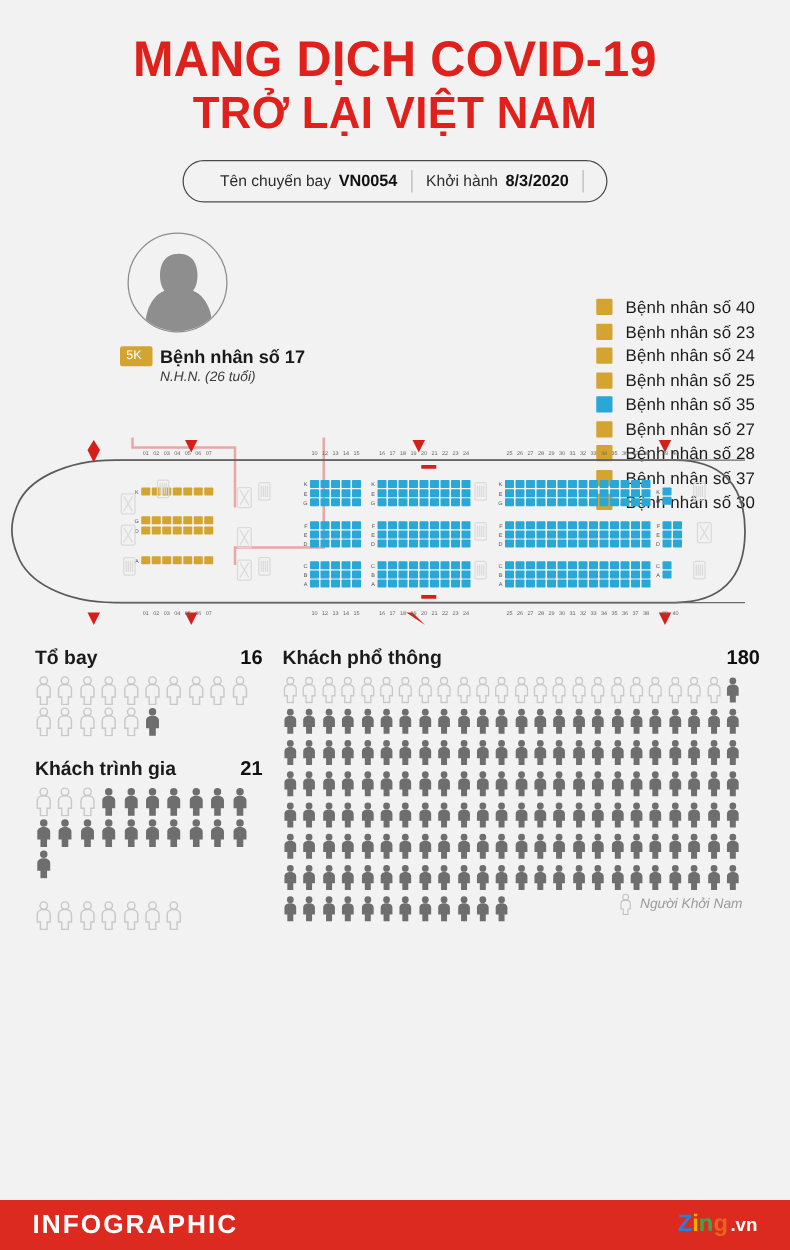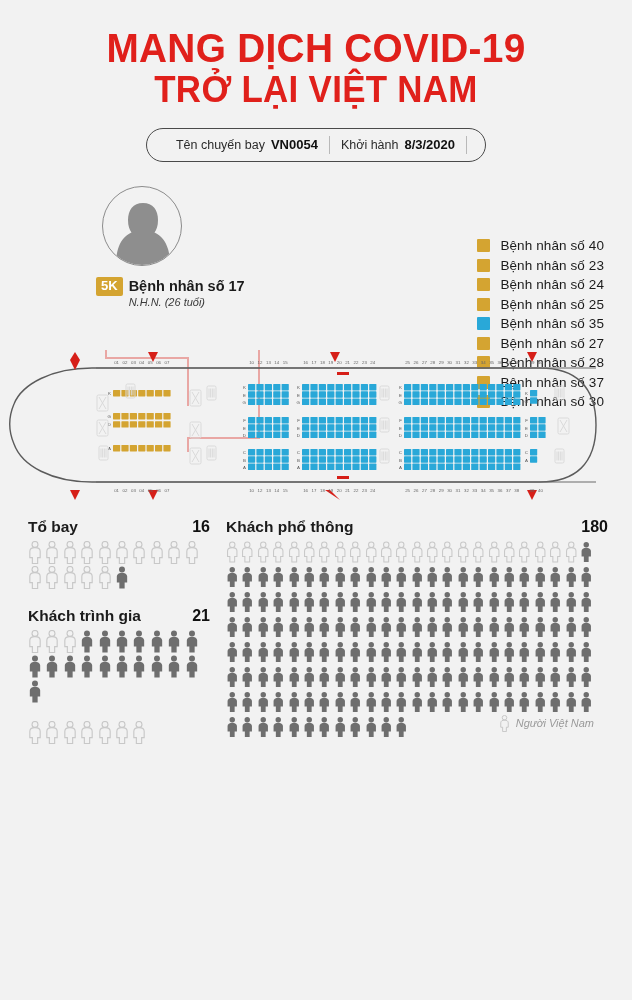--- a/index.html
+++ b/index.html
@@ -46,21 +46,21 @@
   .patients { position: relative; margin-top: 16px; height: 170px; }
   .pcard { position: absolute; }
   .avatar {
     width: 80px; height: 80px; border-radius: 50%;
     border: 1.5px solid #8c8c8c; position: relative; overflow: hidden;
     background: #f2f2f2;
   }
   .avatar svg { position: absolute; left: 0; top: 0; }
   .pname-row { display: flex; align-items: flex-start; gap: 6px; margin-top: 11px; }
   .seat-tag {
-    background: #d4a431; color: #fff; font-weight: 700; font-size: 13px;
+    background: #d4a431; color: #fff; font-weight: 400; font-size: 10px;
     padding: 2px 5px 3px; border-radius: 2px; line-height: 1.1; min-width: 26px;
     text-align: left;
   }
   .pname { font-size: 14.5px; font-weight: 700; color: #1b1b1b; line-height: 1.15; }
   .page-sub { font-size: 11px; font-style: italic; color: #3a3a3a; margin-top: 1px; }
 
   
   .legend-list { position: absolute; right: 28px; top: 236px; }
   .legend-row { display: flex; align-items: center; gap: 10px; height: 19.5px; }
   .legend-sw { width: 13px; height: 13px; border-radius: 1px; }
@@ -1617,19 +1617,29 @@
           <span style="width: 15.4px; height: 25px; display: inline-block;"><svg width="12.5" height="22" viewBox="0 0 12 20">
               <circle cx="6" cy="3" r="2.6" fill="#6e6e6e" stroke="none" stroke-width="1"></circle>
               <path d="M1.5 9c0-2 2-3.2 4.5-3.2S10.5 7 10.5 9v5.4H8.3V19.6H3.7V14.4H1.5z" fill="#6e6e6e" stroke="none" stroke-width="1"></path>
             </svg></span>
         </div>
       <div class="viet-note">
         <svg width="11" height="17" viewBox="0 0 12 20">
           <circle cx="6" cy="3.2" r="2.7" fill="none" stroke="#c0c0c0" stroke-width="1"></circle>
           <path d="M1.6 9.2c0-2 1.9-3.2 4.4-3.2s4.4 1.2 4.4 3.2v5.2H8.2V19.5H3.8V14.4H1.6z" fill="none" stroke="#c0c0c0" stroke-width="1"></path>
         </svg>
-        <span>Người Việt Nam</span>
+        <span>Người Khởi Nam</span>
       </div>
     </div>
   </div>
 
+  <div class="footer">
+    <span class="footer-left">INFOGRAPHIC</span>
+    <span class="zing">
+      <span class="z1">Z</span>
+        <span class="z2">i</span>
+        <span class="z3">n</span>
+        <span class="z4">g</span>
+        <span class="zvn">.vn</span>
+    </span>
+  </div>
 
 </div>
 
 </body></html>

